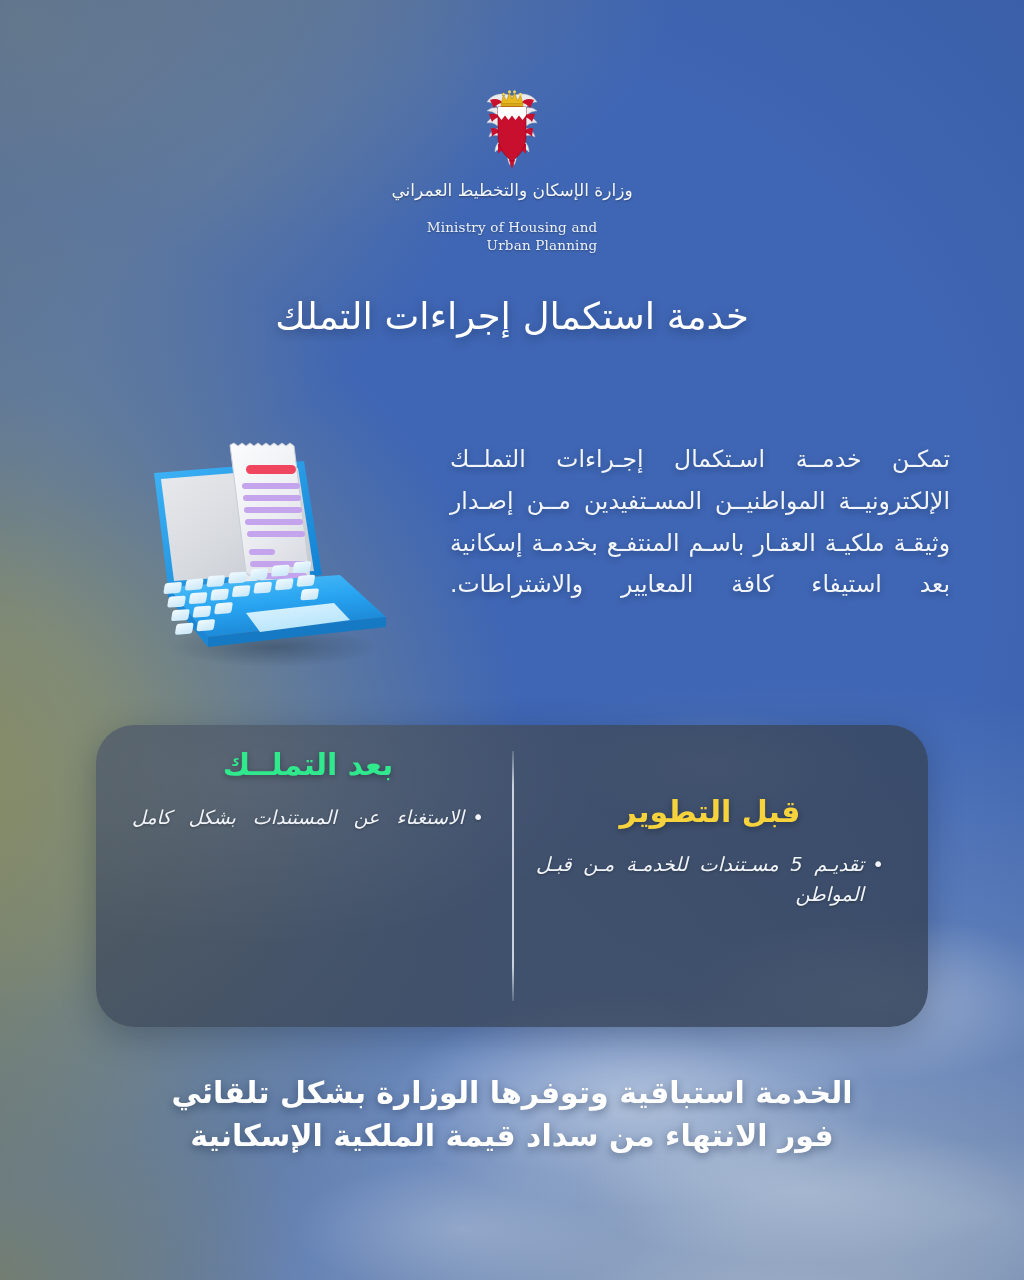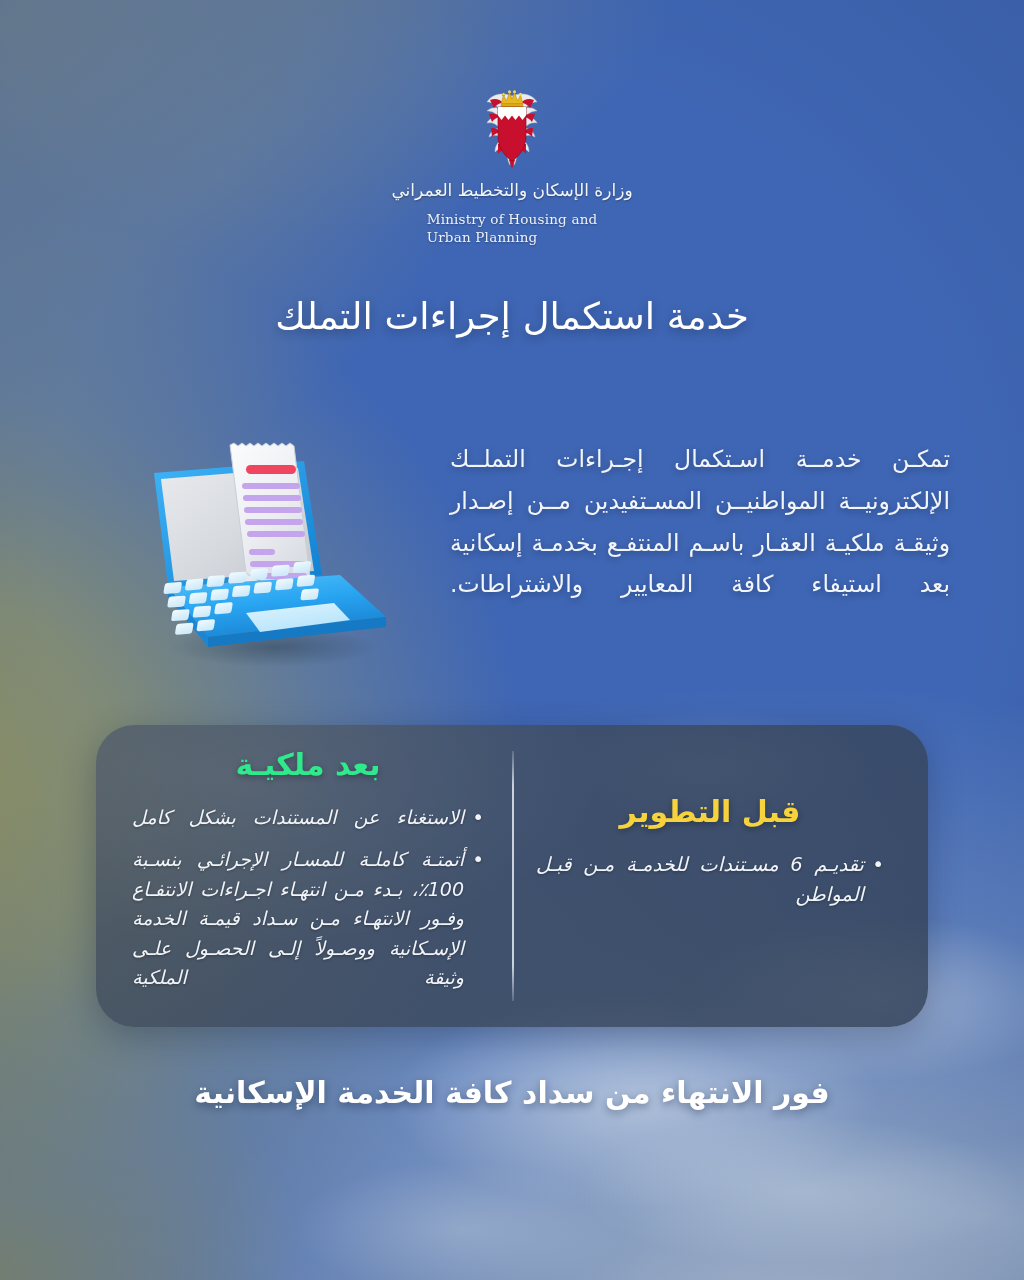--- a/index.html
+++ b/index.html
@@ -60,21 +60,21 @@
   }
   .emblem { width:72px; height:92px; display:block; }
   .logo-ar {
     margin-top:4px;
     font-family:"DejaVu Serif","Liberation Serif",serif;
     font-size:17px; color:#f2f5f9; letter-spacing:.5px;
     text-shadow:0 1px 2px rgba(0,0,0,.35);
     white-space:nowrap;
   }
   .logo-en {
-    margin-top:10px; text-align:left;
+    margin-top:18px; text-align:right;
     font-family:"DejaVu Serif","Liberation Serif",serif;
     font-size:13.5px; line-height:1.35; color:#eef2f8;
     letter-spacing:.2px; direction:ltr;
     text-shadow:0 1px 2px rgba(0,0,0,.3);
   }
 
   
   .title {
     position:absolute; top:296px; right:64px; left:64px;
     text-align:center;
@@ -321,31 +321,31 @@
       </div>
     </div>
 
     <div class="card">
       <div class="card-sheen"></div>
       <div class="divider"></div>
 
       <div class="col col-before">
         <div class="col-head head-before">قبل التطوير</div>
         <ul class="blist">
-          <li>تقديـم 6 مسـتندات للخدمـة مـن قبـل المواطن</li>
+          <li>تقديـم 5 مسـتندات للخدمـة مـن قبـل المواطن</li>
         </ul>
       </div>
 
       <div class="col col-after">
-        <div class="col-head head-after">بعد ملكيـة</div>
+        <div class="col-head head-after">بعد التملــك</div>
         <ul class="blist">
           <li>الاستغناء عن المستندات بشكل كامل</li>
-          <li>أتمتـة كاملـة للمسـار الإجرائـي بنسـبة 100٪، بـدء مـن انتهـاء اجـراءات الانتفـاع وفـور الانتهـاء مـن سـداد قيمـة الخدمة الإسـكانية ووصـولاً إلـى الحصـول علـى وثيقة الملكية</li>
         </ul>
       </div>
     </div>
 
     <div class="footer">
-      <span class="l2">فور الانتهاء من سداد كافة الخدمة الإسكانية</span>
+      <span class="l1">الخدمة استباقية وتوفرها الوزارة بشكل تلقائي</span>
+      <span class="l2">فور الانتهاء من سداد قيمة الملكية الإسكانية</span>
     </div>
 
   </div>
 </div>
 
 </body></html>

